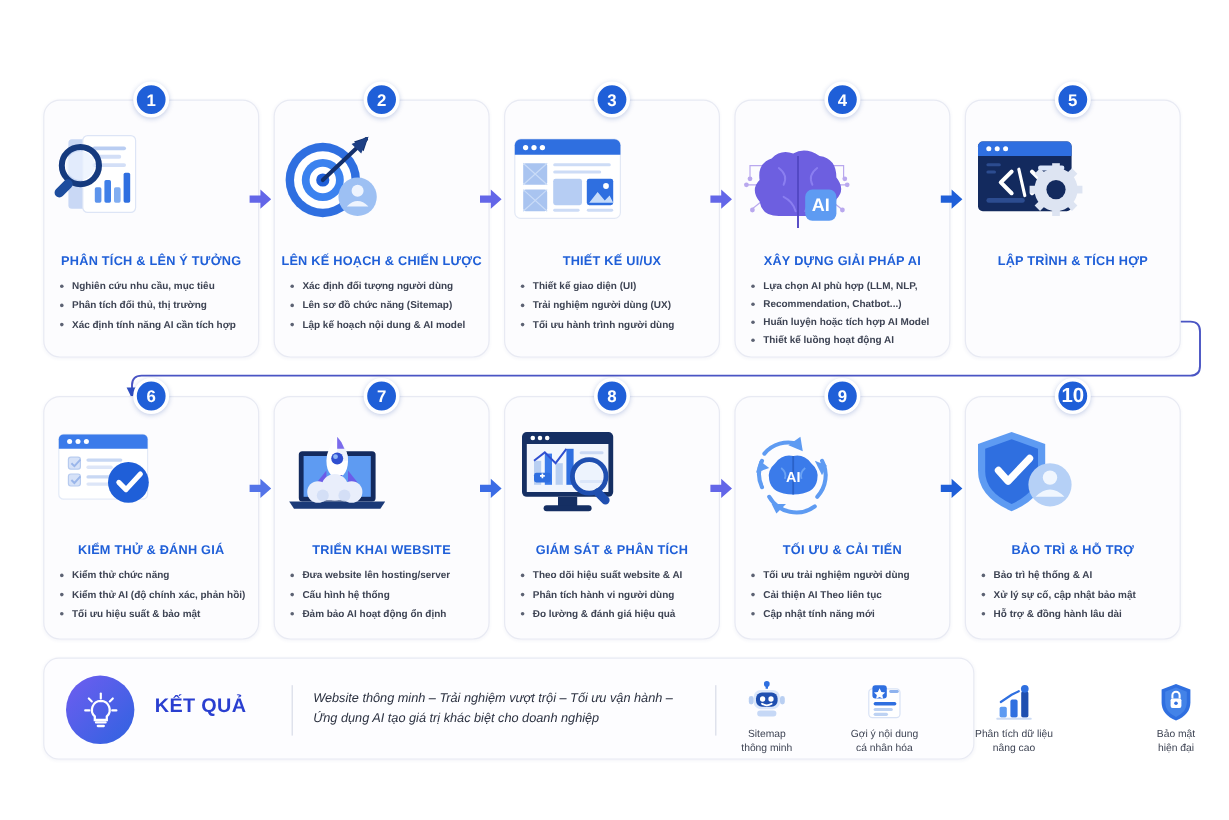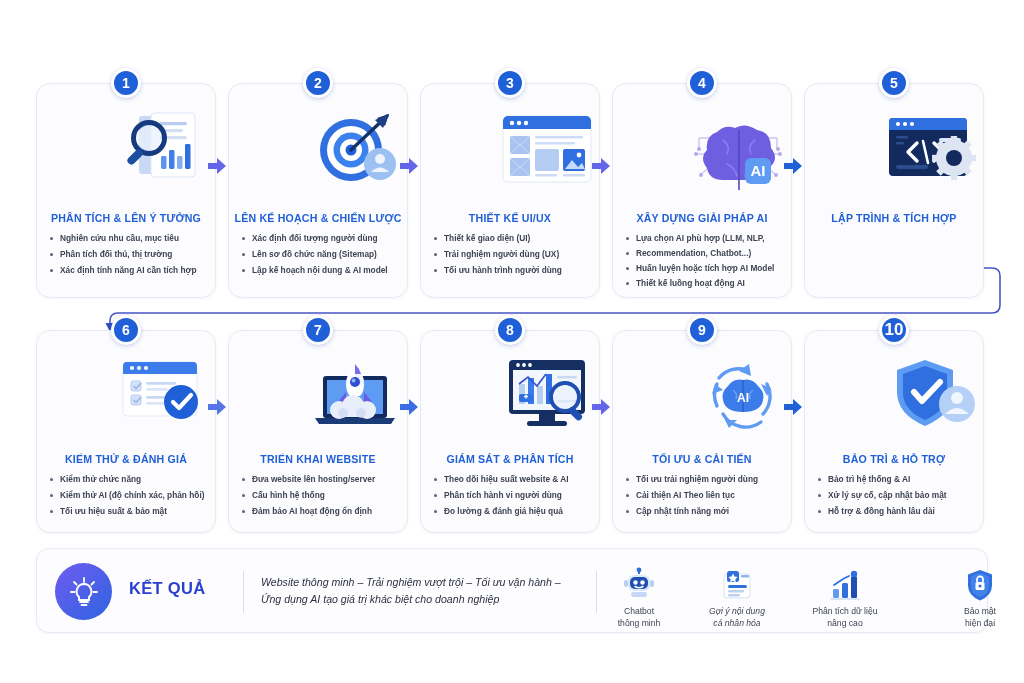--- a/index.html
+++ b/index.html
@@ -34,21 +34,21 @@
     background: #1f5fd8;
     color: #ffffff; font-size: 14px; font-weight: bold;
     display: flex; align-items: center; justify-content: center;
     border: 3px solid #ffffff;
     box-shadow: 0 1px 4px rgba(20,60,160,0.25);
     letter-spacing: 0;
   }
   .badge.ten { font-size: 17px; }
 
   .art { position: absolute; top: 22px; left: 0; width: 100%; height: 86px;
-         display: flex; align-items: center; justify-content: flex-end; }
+         display: flex; align-items: center; justify-content: flex-start; }
   .row2 .art { top: 20px; height: 86px; }
 
   .card-title {
     position: absolute; left: 4px; right: 4px; top: 128px;
     text-align: center;
     color: #1f5fd8; font-weight: bold; font-size: 10.6px;
     letter-spacing: .2px;
   }
   .row2 .card-title { top: 122px; }
 
@@ -68,21 +68,21 @@
   .bullets.four li { margin-bottom: 5.6px; }
 
   
   .arrow { position: absolute; width: 22px; height: 22px; }
   .r1-arrow { top: 155px; }
   .r2-arrow { top: 396px; }
   .a1 { left: 206px; } .a2 { left: 398px; } .a3 { left: 590px; } .a4 { left: 782px; }
 
   
   .result-panel {
-    position: absolute; left: 36px; top: 548px; width: 952px; height: 85px;
+    position: absolute; left: 36px; top: 548px; width: 776px; height: 85px;
     background: #fdfdff; border: 1px solid #e8eaf3; border-radius: 13px;
     box-shadow: 0 1px 3px rgba(40,60,130,0.05);
   }
   .bulb {
     position: absolute; left: 18px; top: 14px; width: 57px; height: 57px;
     border-radius: 50%;
     background: linear-gradient(135deg, #6f5df0 0%, #2f63e0 100%);
     display: flex; align-items: center; justify-content: center;
   }
   .ketqua {
@@ -92,21 +92,21 @@
   .vdivider { position: absolute; left: 206px; top: 22px; width: 1px; height: 42px; background: #d8dbe8; }
   .result-text {
     position: absolute; left: 224px; top: 25px; width: 330px;
     font-size: 10.6px; line-height: 1.62; color: #2b3140; font-style: italic;
   }
   .vdivider2 { position: absolute; left: 559px; top: 22px; width: 1px; height: 42px; background: #d8dbe8; }
 
   .feature { position: absolute; top: 12px; width: 104px; text-align: center; }
   .feature .ficon { height: 40px; display: flex; align-items: flex-end; justify-content: center; }
   .feature .flabel { margin-top: 4px; font-size: 8.6px; line-height: 1.45; color: #3d4353; }
-  .f1 { left: 550px; } .f2 { left: 648px; font-style: italic; } .f3 { left: 756px; } .f4 { left: 891px; }
+  .f1 { left: 550px; } .f2 { left: 648px; } .f3 { left: 756px; } .f4 { left: 891px; }
 </style>
 </head>
 <body>
 
 <div id="canvas">
 
   <svg class="wrap-connector" viewBox="0 0 1024 683">
     <path d="M 984 268 L 992 268 Q 1000 268 1000 276 L 1000 305 Q 1000 313 992 313 L 118 313 Q 110 313 110 321 L 110 326" fill="none" stroke="#4a55c4" stroke-width="1.6" stroke-linecap="round"></path>
     <polygon points="110,332 105.5,323 114.5,323" fill="#2f4ec0"></polygon>
   </svg>
@@ -481,21 +481,21 @@
           <rect x="8" y="10" width="18" height="12" rx="5" fill="#1f4fb0"></rect>
           <circle cx="13.5" cy="15.5" r="2.2" fill="#ffffff"></circle>
           <circle cx="20.5" cy="15.5" r="2.2" fill="#ffffff"></circle>
           <path d="M13 19.5 q4 2.5 8 0" stroke="#ffffff" stroke-width="1.5" fill="none" stroke-linecap="round"></path>
           <rect x="2" y="13" width="4" height="7" rx="2" fill="#b9cff2"></rect>
           <rect x="28" y="13" width="4" height="7" rx="2" fill="#b9cff2"></rect>
           <rect x="9" y="25" width="16" height="5" rx="2.4" fill="#c6d8f6"></rect>
         </svg>
       </div>
       <div class="flabel">
-        <div>Chatbot</div>
+        <div>Sitemap</div>
         <div>thông minh</div>
       </div>
     </div>
 
     <div class="feature f2">
       <div class="ficon">
         <svg width="36" height="32" viewBox="0 0 36 32">
           <rect x="5" y="5" width="26" height="24" rx="3" fill="#ffffff" stroke="#d8e2f5"></rect>
           <rect x="8" y="2" width="12" height="11" rx="2.5" fill="#2f6fe0"></rect>
           <path d="M14 4.6 l1.5 3 l3.2 .4 l-2.4 2.2 l.6 3.1 l-2.9 -1.5 l-2.9 1.5 l.6 -3.1 l-2.4 -2.2 l3.2 -.4 z" fill="#ffffff"></path>

